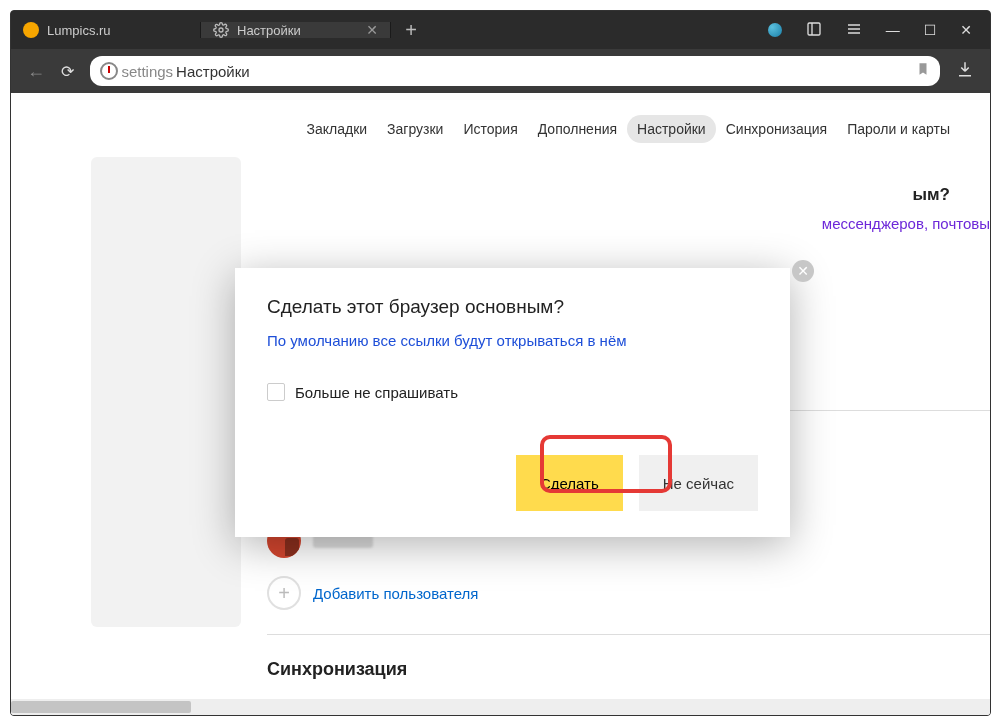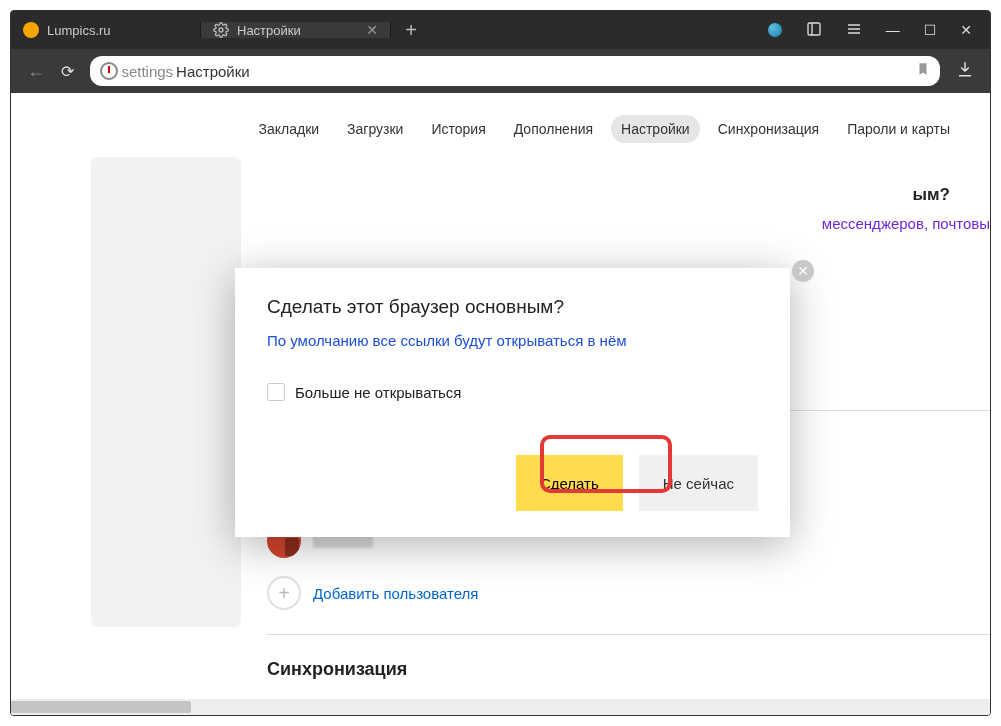--- a/index.html
+++ b/index.html
@@ -19,21 +19,21 @@
 .nav-arrow{color:#888;font-size:18px}
 .reload{color:#ddd;font-size:16px}
 .addr{flex:1;height:30px;background:#fff;border-radius:12px;display:flex;align-items:center;padding:0 10px;gap:3px;color:#555;font-size:15px}
 .addr .ylogo{width:18px;height:18px;border:2px solid #888;border-radius:50%;position:relative}
 .addr .ylogo:after{content:'';position:absolute;left:50%;top:2px;bottom:5px;width:2px;background:#c00;transform:translateX(-50%)}
 .addr-text1{color:#888}
 .addr-text2{color:#333}
 .bm-icon{margin-left:auto;color:#999;font-size:16px}
 .dl{color:#ddd;font-size:18px}
 .content{flex:1;background:#fff;position:relative;overflow:hidden}
-.topnav{display:flex;justify-content:flex-end;gap:8px;padding:22px 30px 14px;font-size:14px;color:#333}
+.topnav{display:flex;justify-content:flex-end;padding:22px 30px 14px;font-size:14px;color:#333}
 .topnav span{padding:6px 10px;border-radius:14px;cursor:pointer}
 .topnav span.sel{background:#e6e6e6}
 .page-body{display:flex;gap:26px;padding:0 0 0 80px}
 .side-placeholder{width:150px;height:470px;background:#f2f2f2;border-radius:6px}
 .sections{flex:1;font-size:15px;color:#222}
 .sec-title-q{font-weight:bold;font-size:17px;margin:28px 0 10px}
 .sec-sub{color:#6d28d9;margin-bottom:24px}
 .divider{height:1px;background:#ddd;margin:24px 0}
 .h2{font-weight:bold;font-size:18px;margin-bottom:16px}
 .user-row{display:flex;align-items:center;gap:12px;margin-bottom:18px}
@@ -162,21 +162,21 @@
       </div>
     </div>
 
     <div class="modal-backdrop">
       <div class="modal">
         <div class="m-close">✕</div>
         <div class="m-title">Сделать этот браузер основным?</div>
         <div class="m-sub">По умолчанию все ссылки будут открываться в нём</div>
         <label class="m-check">
           <span class="cb"></span>
-          <span>Больше не открываться</span>
+          <span>Больше не спрашивать</span>
         </label>
         <div class="m-btns">
           <button class="btn btn-primary">Сделать</button>
           <button class="btn btn-sec">Не сейчас</button>
         </div>
       </div>
       <div class="hl"></div>
     </div>
 
     <div class="hscroll">

